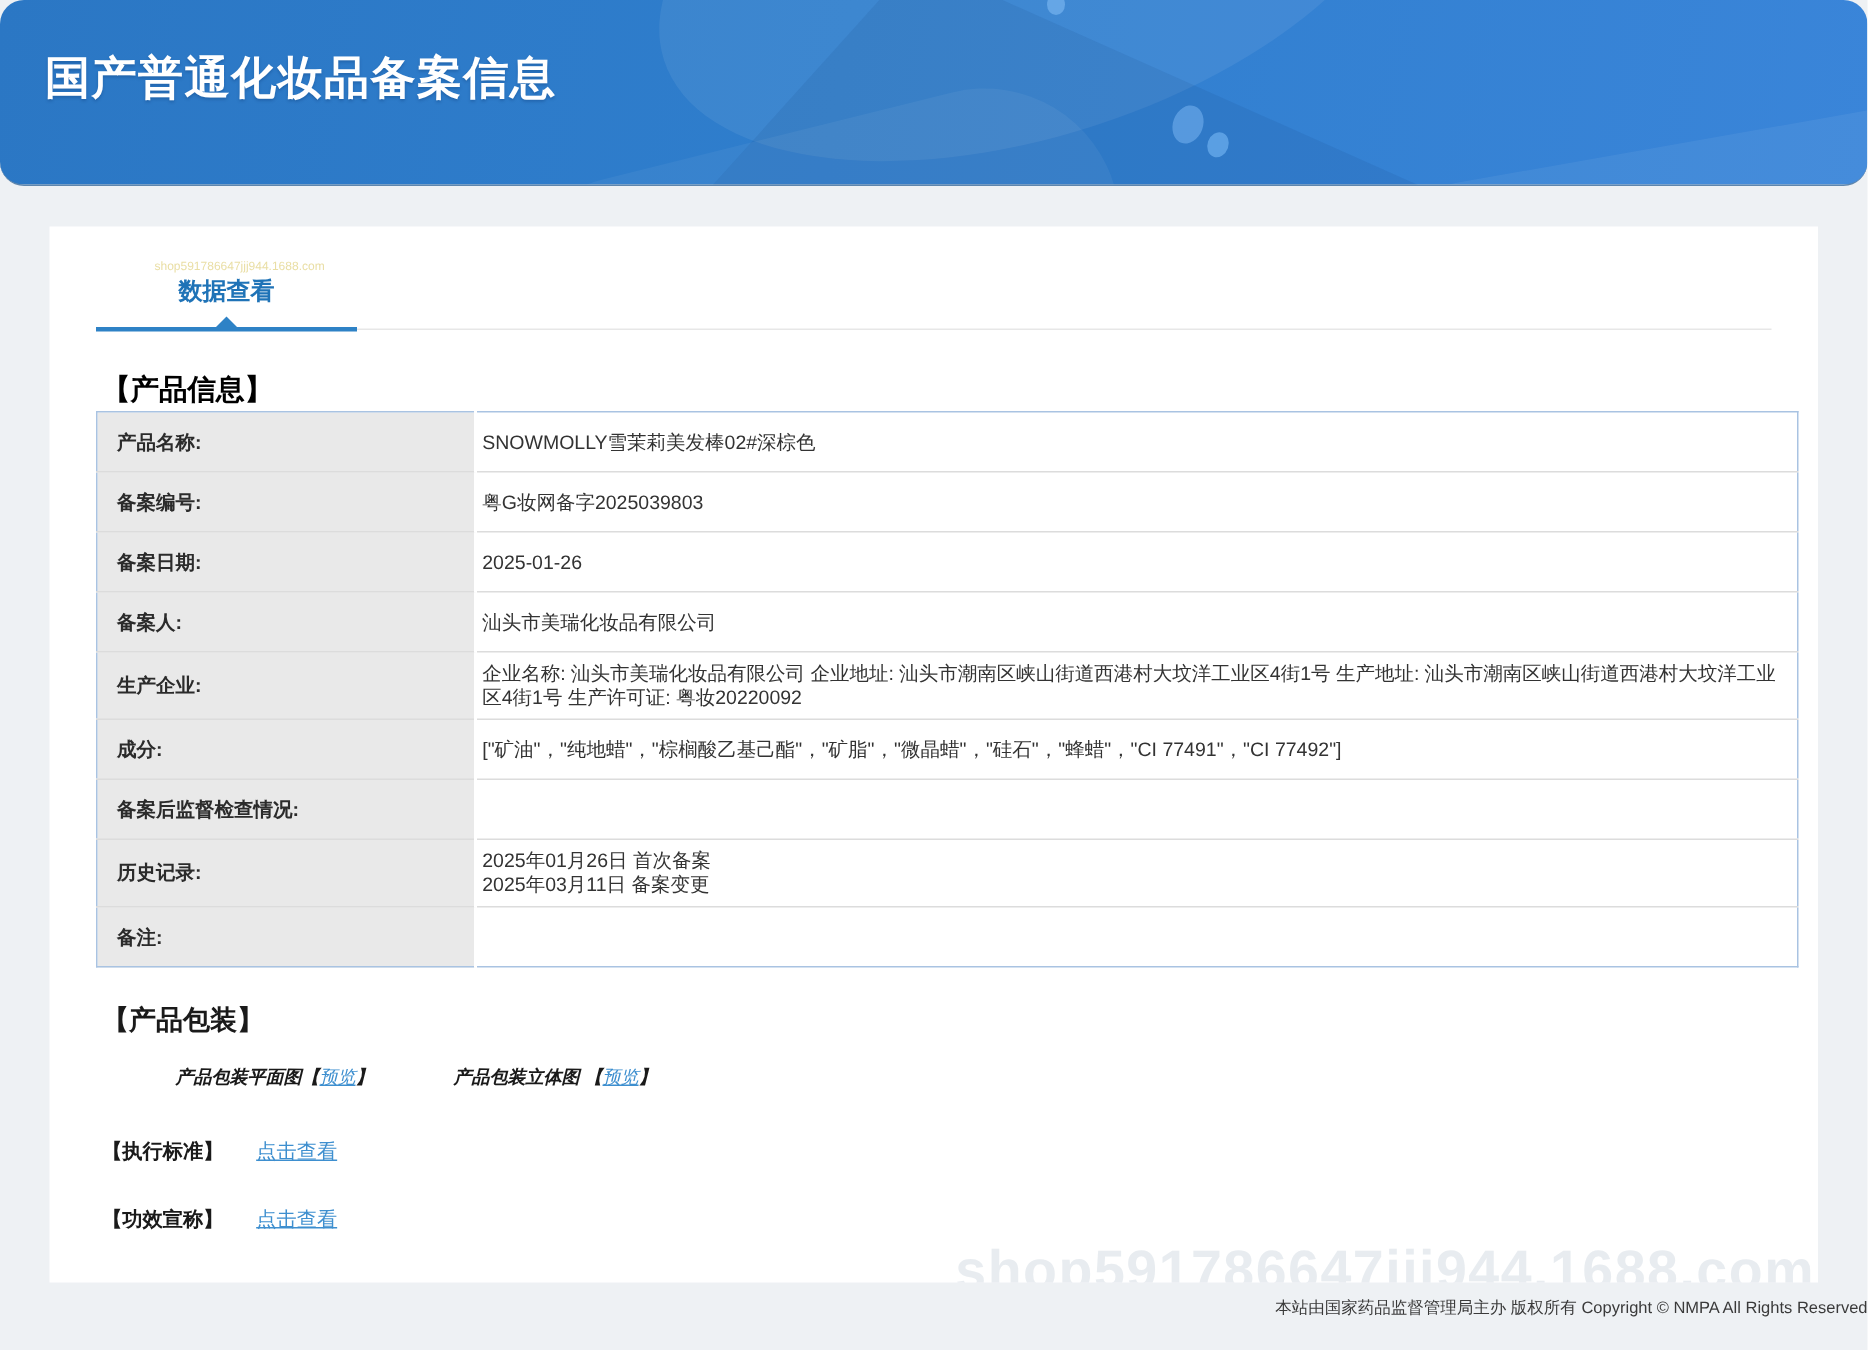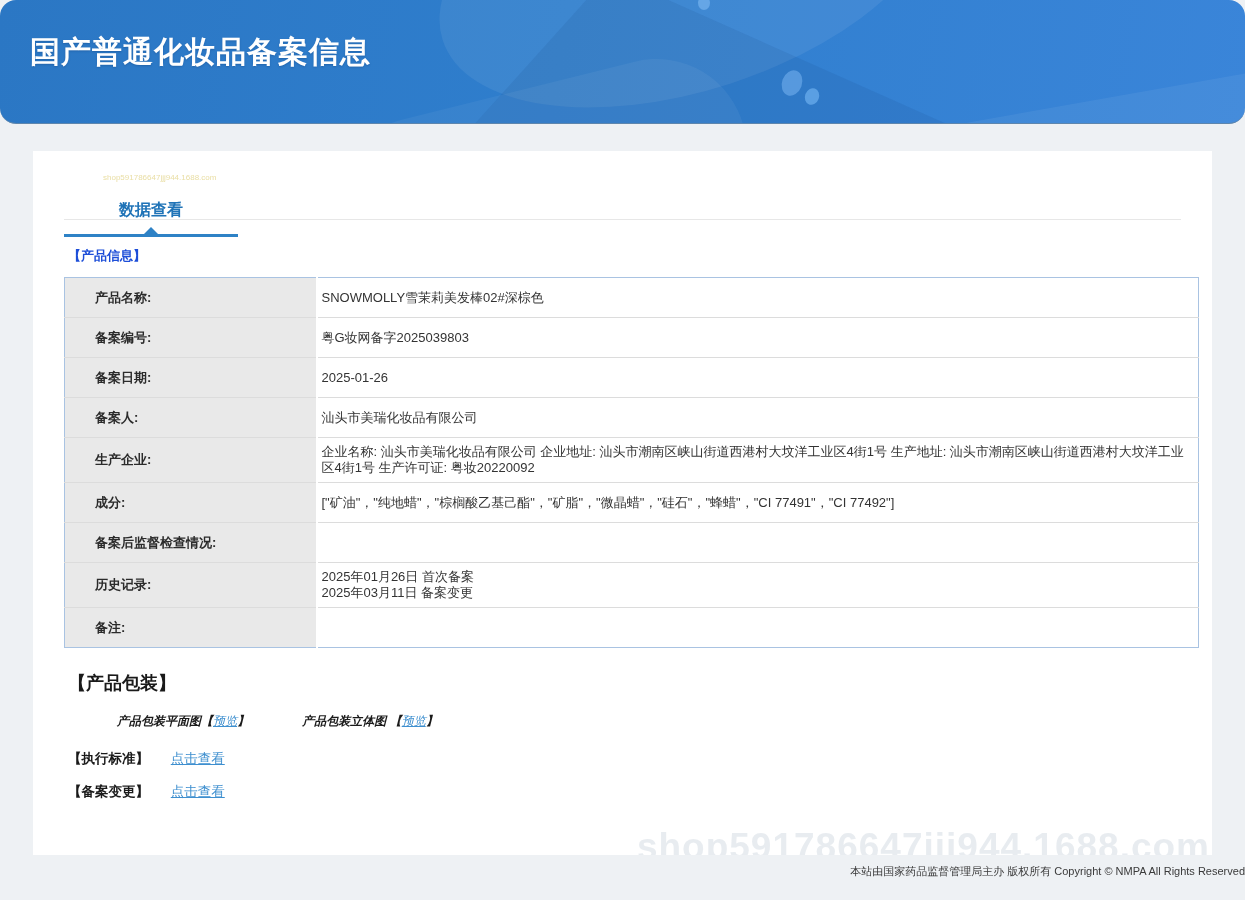--- a/index.html
+++ b/index.html
@@ -48,76 +48,76 @@
   
   .card {
     position:relative;
     margin:27px 33px 0 33px;
     width:1179px; height:704px;
     background:#ffffff;
     overflow:hidden;
   }
   .tab-strip {
     margin:0 31px;
-    padding-top:49px;
+    padding-top:33px;
     border-bottom:1px solid #e7e7e7;
     height:69px;
   }
   .tab {
     position:relative; display:inline-block;
     width:174px; height:36px; text-align:center;
     font-size:16px; font-weight:bold; color:#1f73b7;
     cursor:pointer;
   }
   .tab .bar {
     position:absolute; left:0; right:0; bottom:-1px; height:3px; background:#2e82c6;
   }
   .tab .tri {
     position:absolute; left:50%; bottom:2px; transform:translateX(-50%);
     width:0; height:0;
     border-left:7px solid transparent; border-right:7px solid transparent;
     border-bottom:7px solid #2e82c6;
   }
   .section-title {
-    margin:27px 0 12px 35px;
-    font-size:13px; font-weight:bold; color:#1d4ed8;
+    margin:27px 0 1px 35px;
+    font-size:19px; font-weight:bold; color:#000000;
   }
   
   .info-table {
     margin-left:31px;
     width:1135px;
     border-collapse:collapse;
     border:1px solid #a9c3e2;
     font-size:13px;
   }
   .info-table td { border-bottom:1px solid #dcdcdc; vertical-align:middle; }
   .info-table tr:last-child td { border-bottom:none; }
   .cell-label {
     width:252px; background:#e9e9e9;
     font-weight:bold; color:#2b2b2b;
-    padding:6px 10px 6px 30px;
+    padding:6px 10px 6px 13px;
     height:40px;
     border-right:2px solid #ffffff;
   }
   .cell-value {
     color:#333; padding:6px 14px 6px 4px;
     line-height:16px;
     white-space:pre-line;
   }
   
   .pack-title { margin:23px 0 0 35px; font-size:18px; font-weight:bold; color:#1a1a1a; }
   .pack-row { margin:18px 0 0 84px; font-size:12px; color:#1a1a1a;font-style:italic; }
   .pack-item { display:inline-block; font-weight:bold; }
   .pack-item + .pack-item { margin-left:50px; }
   .bracket { font-weight:bold; color:#1a1a1a; }
   a.link, .link {
     color:#3e8fcf; text-decoration:underline; cursor:pointer; font-weight:normal;
   }
   .std-row { margin:20px 0 0 35px; font-size:13.5px; }
-  .std-row .std-label { font-weight:bold; color:#1a1a1a; display:inline-block; }
+  .std-row .std-label { font-weight:bold; color:#1a1a1a; display:inline-block;margin-top:12px; }
   .std-row .link { margin-left:18px; font-size:13.5px; }
   .row-gap { margin-top:15px; }
   
   .watermark-big {
     position:absolute; right:2px; bottom:-13px;
     font-size:37px; font-weight:bold; letter-spacing:1px;
     color:rgba(205,213,222,0.45);
     white-space:nowrap; pointer-events:none;
   }
   .watermark-tiny {
@@ -212,20 +212,20 @@
       <span>产品包装立体图 </span><span class="bracket">【</span><span class="link">预览</span><span class="bracket">】</span>
     </span>
   </div>
 
   <div class="std-row">
     <span class="std-label">【执行标准】</span>
     <span class="link">点击查看</span>
   </div>
 
   <div class="std-row row-gap">
-    <span class="std-label">【备案变更】</span>
+    <span class="std-label">【功效宣称】</span>
     <span class="link">点击查看</span>
   </div>
 
   <div class="watermark-big">shop591786647jjj944.1688.com</div>
 </div>
 
 <div class="footer">本站由国家药品监督管理局主办 版权所有 Copyright © NMPA All Rights Reserved</div>
 
 </body></html>

